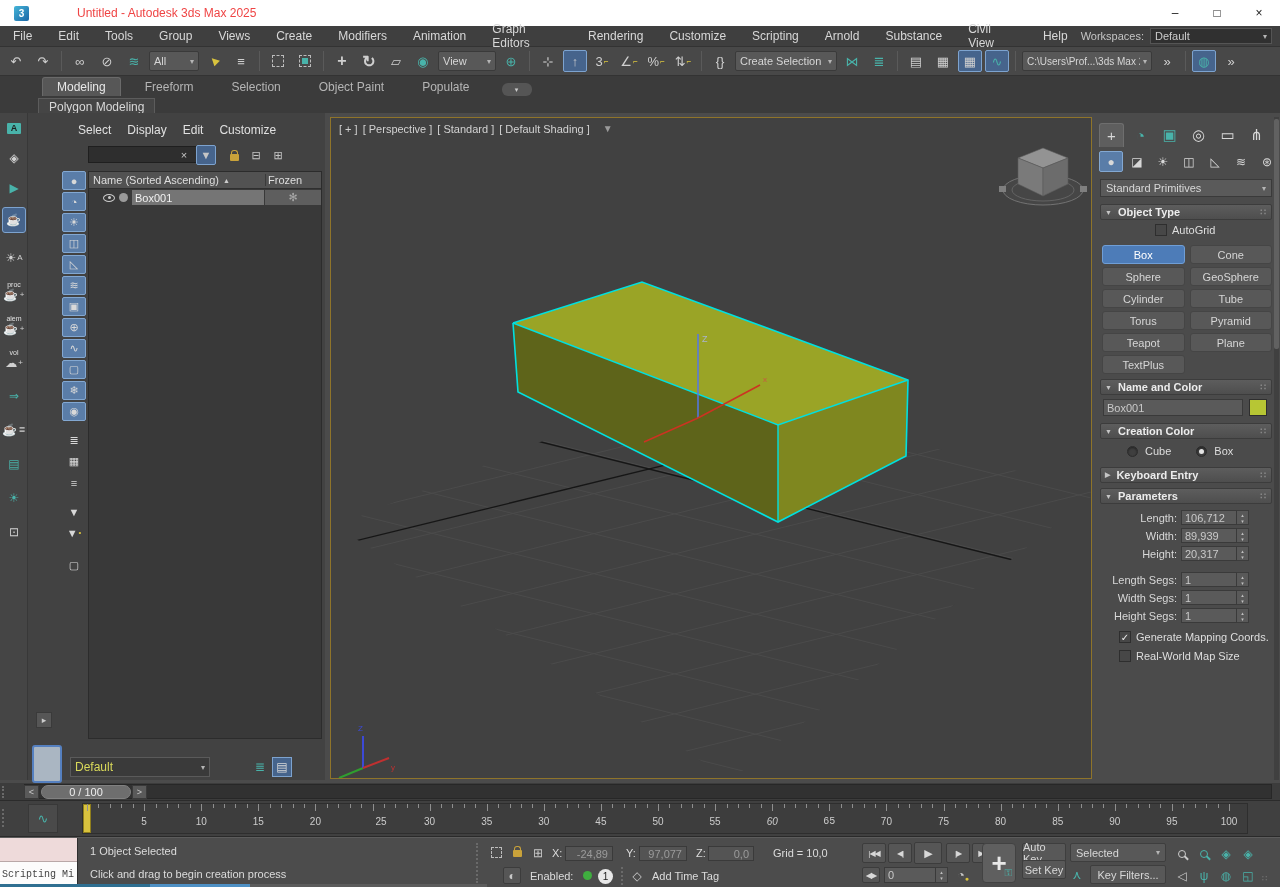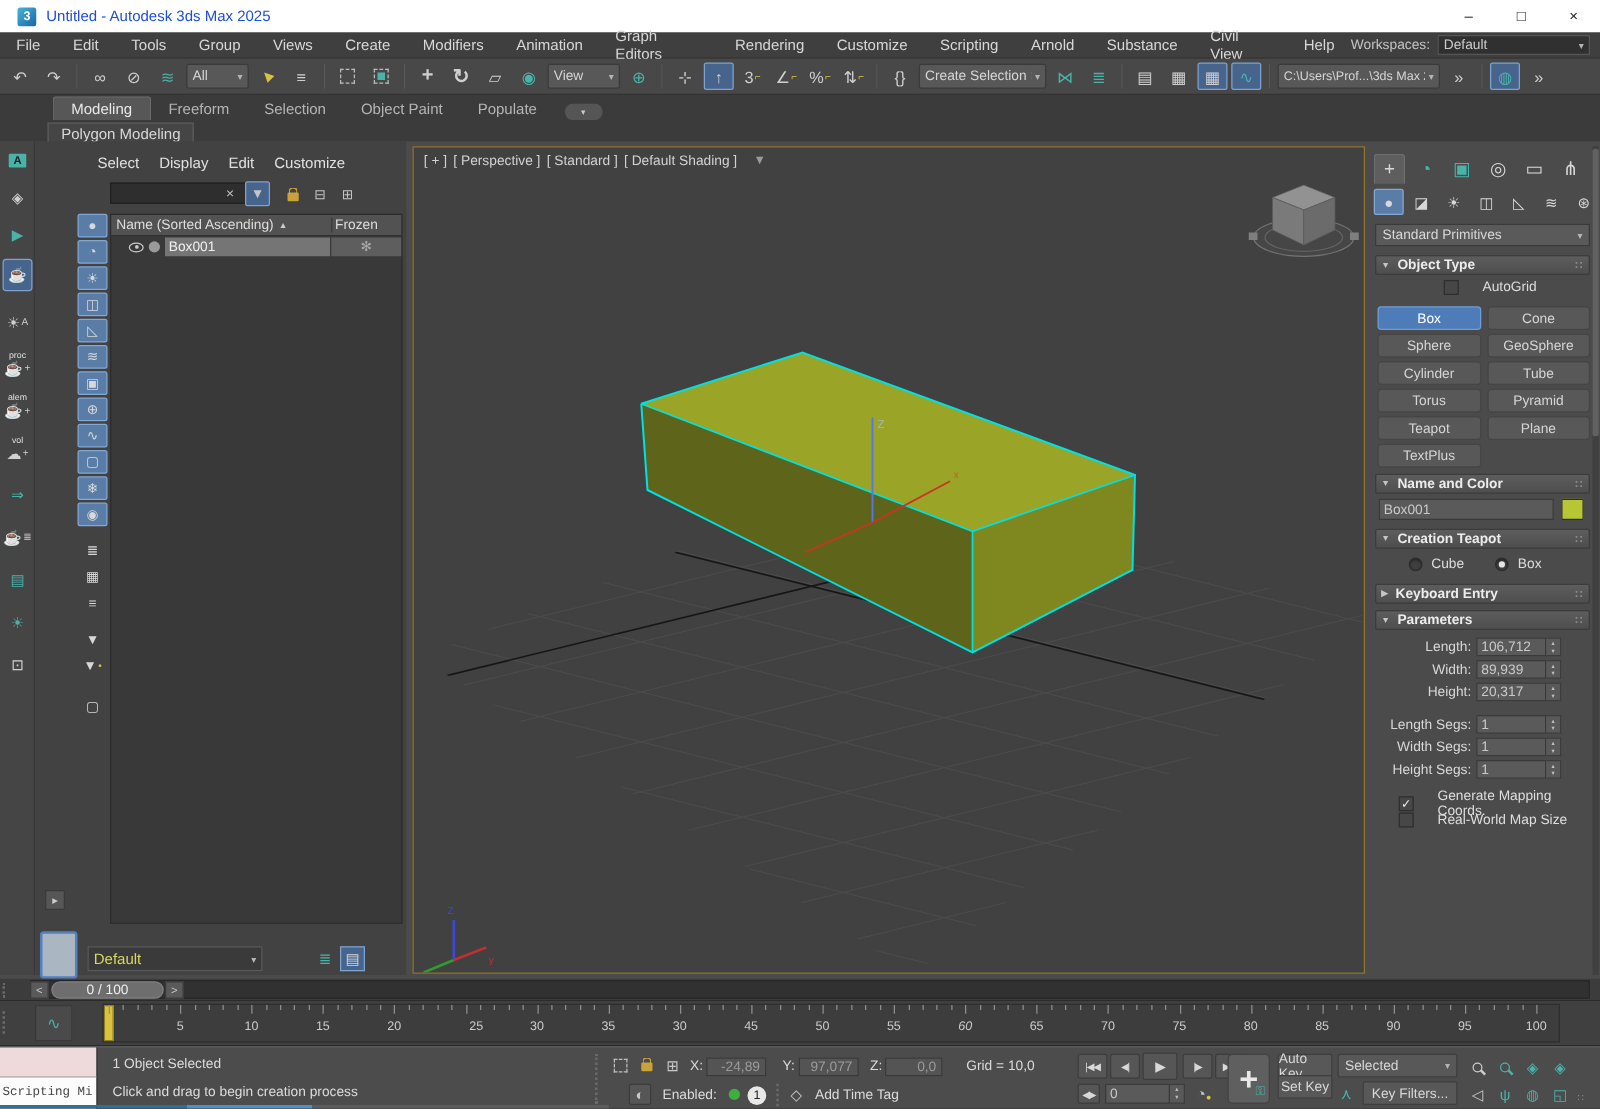--- a/index.html
+++ b/index.html
@@ -3,21 +3,21 @@
 <meta charset="utf-8">
 <style>
   html,body{margin:0;padding:0;background:#222;}
   *{box-sizing:border-box;font-family:"Liberation Sans",sans-serif;}
   #root{position:relative;width:1280px;height:887px;background:#4b4b4b;overflow:hidden;color:#d6d6d6;font-size:11px;}
   .abs{position:absolute;}
   .flex{display:flex;align-items:center;}
   
   #titlebar{left:0;top:0;width:1280px;height:26px;background:#ffffff;display:flex;align-items:center;color:#1c1c1c;}
   #appicon{width:15px;height:15px;margin:0 8px 0 14px;border-radius:2px;background:linear-gradient(135deg,#45b5d8,#1a66a6);color:#fff;font-size:10px;font-weight:bold;display:flex;align-items:center;justify-content:center;}
-  #titletext{font-size:12px;color:#1d4ed8;}
+  #titletext{font-size:12px;color:#ef4444;margin-left:40px;}
   #wincontrols{margin-left:auto;display:flex;height:100%;}
   .winbtn{width:42px;height:100%;display:flex;align-items:center;justify-content:center;font-size:12px;color:#222;}
   
   #menubar{left:0;top:26px;width:1280px;height:21px;background:#3f3f3f;display:flex;align-items:center;border-bottom:1px solid #333;}
   .menuitem{padding:0 13px;font-size:12px;color:#d8d8d8;}
   #workspaces{margin-left:auto;display:flex;align-items:center;padding-right:8px;}
   #workspaces .lab{color:#c4c4c4;font-size:11px;margin-right:6px;}
   #ws-dd{width:122px;height:16px;background:#303030;border:1px solid #555;display:flex;align-items:center;padding:0 4px;color:#ccc;}
   #ws-dd .dd-arrow{margin-left:auto;}
   
@@ -32,21 +32,21 @@
   .g2.yellow{color:#d9c33e;}
   .vsep{width:1px;height:20px;background:#3a3a3a;border-right:1px solid #5a5a5a;margin:0 3px;flex:none;}
   .tb-dd{height:20px;background:#585858;border:1px solid #3a3a3a;border-radius:2px;display:flex;align-items:center;padding:0 4px;flex:none;}
   .tb-dd .dd-text{color:#d6d6d6;font-size:11px;white-space:nowrap;overflow:hidden;flex:1;}
   .tb-dd .dd-text.small{font-size:10px;}
   .dd-arrow{color:#b5b5b5;font-size:8px;margin-left:3px;}
   .dashbox{width:12px;height:12px;border:1px dashed #bcbcbc;display:inline-flex;align-items:center;justify-content:center;}
   .dashbox .fillsq{width:6px;height:6px;background:#49b3aa;}
   
   #ribbon{left:0;top:76px;width:1280px;height:37px;background:#3b3b3b;}
-  #ribbon-tabs{display:flex;align-items:flex-end;height:20px;padding-left:42px;}
+  #ribbon-tabs{display:flex;align-items:flex-end;height:20px;padding-left:42px;gap:10px;}
   .rtab{padding:2px 14px;font-size:12px;color:#b5b5b5;}
   .rtab.active{background:#575757;border:1px solid #6a6a6a;border-bottom:none;border-radius:3px 3px 0 0;color:#e8e8e8;}
   #ribbon-min{width:30px;height:13px;background:#555;border-radius:6px;display:flex;align-items:center;justify-content:center;font-size:7px;color:#ccc;margin-left:8px;}
   #ribbon-sub{margin:2px 0 0 38px;display:inline-block;background:#454545;border:1px solid #5c5c5c;padding:1px 10px;font-size:12px;color:#d8d8d8;}
   
   #leftdock{left:0;top:113px;width:28px;height:667px;background:#454545;border-right:1px solid #383838;}
   .dockbtn{position:absolute;left:2px;width:24px;height:26px;display:flex;flex-direction:column;align-items:center;justify-content:center;color:#d0d0d0;font-size:12px;border-radius:3px;line-height:10px;}
   .dockbtn.hl{background:#46648c;border:1px solid #7da3cf;}
   .dockbtn .dlab{font-size:7px;color:#e0e0e0;}
   .dockbtn .g.teal{color:#49b3aa;}
@@ -97,21 +97,21 @@
   .objgrid{position:absolute;left:5px;top:128px;width:170px;display:grid;grid-template-columns:1fr 1fr;gap:3px 5px;}
   .objbtn{height:19px;background:#585858;border:1px solid #454545;border-radius:3px;color:#d6d6d6;font-size:11px;display:flex;align-items:center;justify-content:center;}
   .objbtn.active{background:#4d7cb8;border-color:#6f9ed6;color:#fff;}
   .cb{width:12px;height:12px;background:#474747;border:1px solid #2e2e2e;display:inline-flex;align-items:center;justify-content:center;font-size:10px;color:#eee;flex:none;}
   .radio{width:11px;height:11px;border-radius:50%;background:#3f3f3f;border:1px solid #2c2c2c;box-shadow:inset 0 1px 2px rgba(0,0,0,.45);flex:none;}
   .radio.sel::after{content:'';display:block;width:5px;height:5px;margin:2px;background:#e4e4e4;border-radius:50%;}
   .prow{position:absolute;left:0;width:180px;height:17px;display:flex;align-items:center;}
   .prow .plab{width:84px;text-align:right;color:#d8d8d8;font-size:11px;padding-right:4px;}
   .pfield{width:56px;height:15px;background:#5a5a5a;border:1px solid #3a3a3a;color:#c9c9c9;font-size:11px;display:flex;align-items:center;padding:0 3px;}
   .spin{width:12px;height:15px;background:#595959;border:1px solid #3c3c3c;border-left:none;display:flex;flex-direction:column;align-items:center;justify-content:center;font-size:5px;color:#c0c0c0;line-height:6px;}
-  .chkrow{position:absolute;display:flex;align-items:center;gap:19px;font-size:11px;color:#dedede;}
+  .chkrow{position:absolute;display:flex;align-items:center;gap:5px;font-size:11px;color:#dedede;}
   #cmd-scroll{position:absolute;right:1px;top:0;width:5px;height:663px;background:#404040;}
   #cmd-scroll .thumb{position:absolute;left:0;top:2px;width:5px;height:230px;background:#616161;border-radius:2px;}
   
   #timeslider{left:0;top:783px;width:1280px;height:18px;background:#3c3c3c;border-bottom:1px solid #2b2b2b;}
   #ts-groove{position:absolute;left:24px;top:1px;width:1248px;height:15px;background:#313131;border:1px solid #272727;}
   .ts-btn{position:absolute;top:2px;width:15px;height:14px;background:#5a5a5a;border:1px solid #3a3a3a;color:#ccc;font-size:9px;display:flex;align-items:center;justify-content:center;}
   #ts-pill{position:absolute;left:41px;top:2px;width:90px;height:14px;background:#6e6e6e;border:1px solid #818181;border-radius:7px;color:#eee;font-size:11px;display:flex;align-items:center;justify-content:center;}
   .griphandle{position:absolute;left:2px;width:4px;border-left:2px dotted #6a6a6a;}
   #trackbar{left:0;top:801px;width:1280px;height:36px;background:#404040;border-bottom:1px solid #2a2a2a;}
   #tb-curve{position:absolute;left:28px;top:3px;width:30px;height:29px;background:#4a4a4a;border:1px solid #383838;display:flex;align-items:center;justify-content:center;color:#49b3aa;font-size:13px;}
@@ -654,21 +654,21 @@
       <span class="arr">▼</span>
       <span>Name and Color</span>
       <span class="grip">∷</span>
     </div>
     <div class="abs" style="left:1097px;top:0"></div>
     <div class="pfield" style="position:absolute;left:6px;top:282px;width:140px;height:17px">Box001</div>
     <div id="colorswatch" style="position: absolute; left: 152px; top: 282px; width: 18px; height: 17px; border: 1px solid rgb(46, 46, 46); background: rgb(183, 198, 52);"></div>
 
     <div class="rollout" style="top:306px">
       <span class="arr">▼</span>
-      <span>Creation Teapot</span>
+      <span>Creation Color</span>
       <span class="grip">∷</span>
     </div>
     <div id="creationrow" class="chkrow" style="left:30px;top:328px;gap:7px">
         <span class="radio"></span>
         <span style="margin-right: 18px;">Cube</span>
         <span class="radio sel"></span>
         <span style="margin-right: 18px;">Box</span>
       </div>
 
     <div class="rollout" style="top:350px">
@@ -830,21 +830,21 @@
         <div class="tick" style="left: 654.94px; height: 4px;"></div>
         <div class="tick" style="left: 666.36px; height: 4px;"></div>
         <div class="tick" style="left: 677.78px; height: 4px;"></div>
         <div class="tick" style="left: 689.2px; height: 7px;"></div>
         <div class="ticklab" style="left: 689.2px; font-style: italic;">60</div>
         <div class="tick" style="left: 700.62px; height: 4px;"></div>
         <div class="tick" style="left: 712.04px; height: 4px;"></div>
         <div class="tick" style="left: 723.46px; height: 4px;"></div>
         <div class="tick" style="left: 734.88px; height: 4px;"></div>
         <div class="tick" style="left: 746.3px; height: 7px;"></div>
-        <div class="ticklab" style="left: 746.3px;">65</div>
+        <div class="ticklab" style="left: 746.3px; font-family: Liberation Mono, monospace;">65</div>
         <div class="tick" style="left: 757.72px; height: 4px;"></div>
         <div class="tick" style="left: 769.14px; height: 4px;"></div>
         <div class="tick" style="left: 780.56px; height: 4px;"></div>
         <div class="tick" style="left: 791.98px; height: 4px;"></div>
         <div class="tick" style="left: 803.4px; height: 7px;"></div>
         <div class="ticklab" style="left: 803.4px;">70</div>
         <div class="tick" style="left: 814.82px; height: 4px;"></div>
         <div class="tick" style="left: 826.24px; height: 4px;"></div>
         <div class="tick" style="left: 837.66px; height: 4px;"></div>
         <div class="tick" style="left: 849.08px; height: 4px;"></div>

